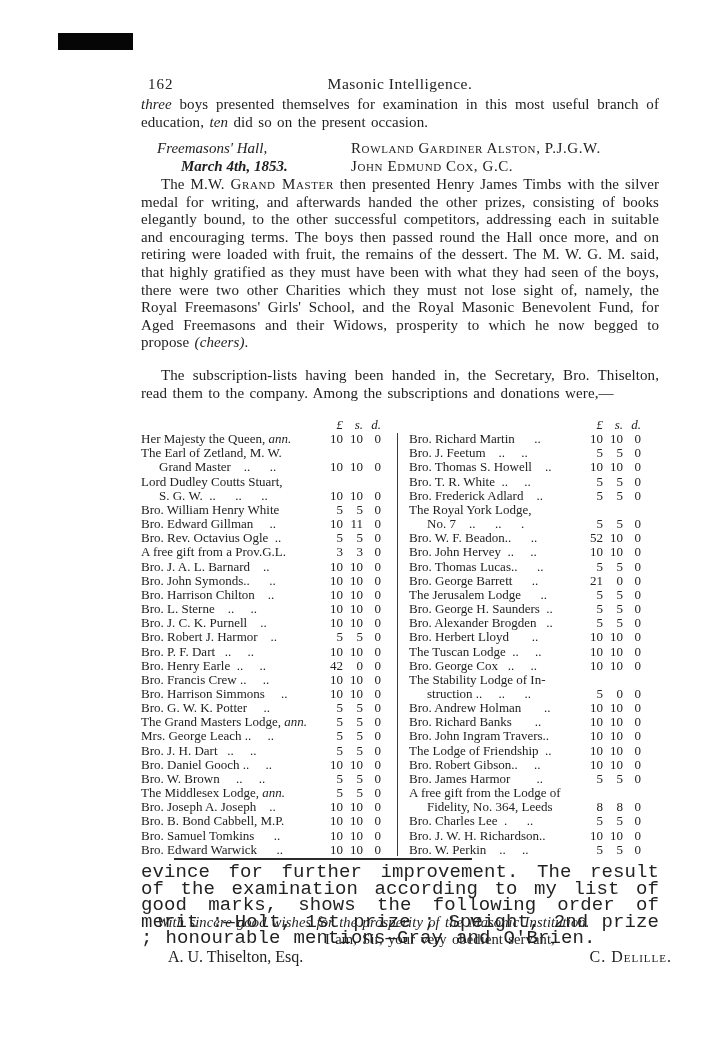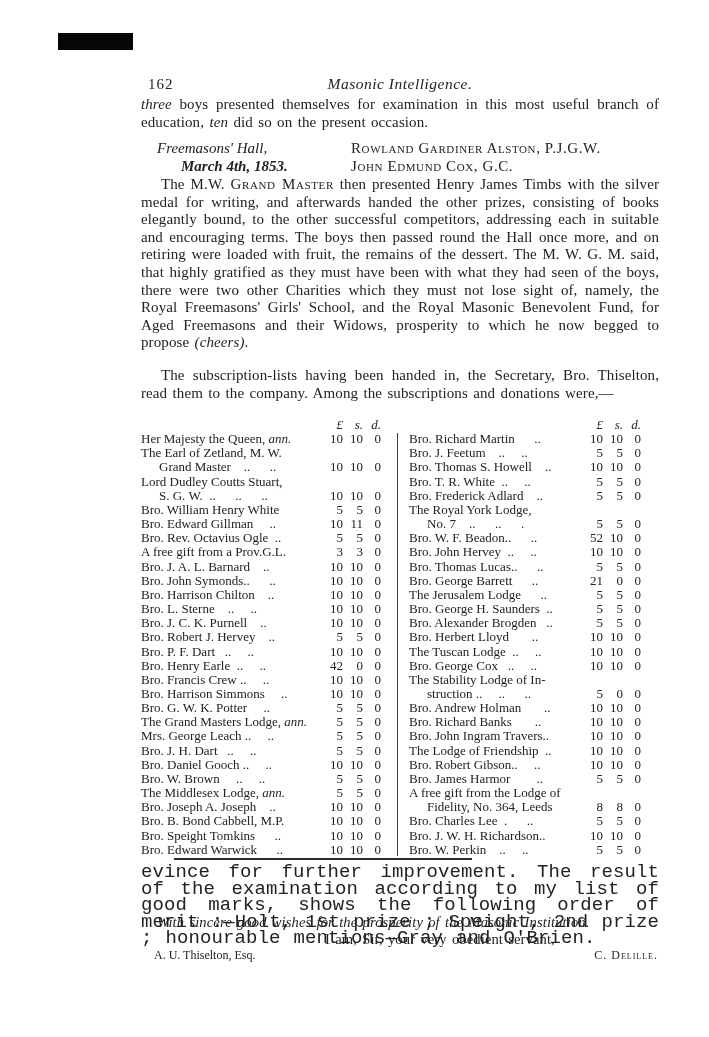--- a/index.html
+++ b/index.html
@@ -8,21 +8,21 @@
     position:relative; width:709px; height:1037px;
     background:var(--paper,#ffffff); color:var(--ink,#222222);
     font-family:"Liberation Serif","DejaVu Serif",serif;
     overflow:hidden;
     margin-left:44px;
   }
   .scan-mark { position:absolute; left:14px; top:33px; width:75px; height:17px; background:#060606; }
 
   .pagehead { position:absolute; left:97px; top:75px; width:518px; text-align:center; font-size:15.5px; }
   .pagenum  { position:absolute; left:7px; top:1px; font-size:15px; letter-spacing:1px; }
-  .runtitle { font-style:italic; letter-spacing:.5px; }
+  .runtitle { letter-spacing:.5px; }
 
   .body { position:absolute; left:97px; width:518px; text-align:justify;
           font-size:15px; line-height:17.6px; letter-spacing:.1px; word-spacing:1.5px; }
   .p1 { top:96px; }
 
   .dateline { position:absolute; left:97px; top:139px; width:518px; font-size:15px; line-height:18.2px; }
   .dl-left  { position:absolute; left:16px; font-style:italic; }
   .dl-date  { margin-left:24px;font-weight:bold; }
   .dl-right { position:absolute; left:210px; }
 
@@ -44,22 +44,22 @@
   .t-cont { padding-left:18px; }
   .t-amt  { flex:0 0 auto; text-align:right; }
   .t-a0 { width:22px; } .t-a1 { width:20px; } .t-a2 { width:18px; }
   .t-head .t-amt { font-style:italic; }
 
   .hrule { position:absolute; left:130px; top:858px; width:298px; height:2px; background:#2b2b2b; }
 
   .p4 { top:864px; font-size:19px; line-height:16.6px;font-family:Liberation Mono, monospace; }
   .p5 { top:914px; font-size:14.6px; font-style:italic; text-align:left; text-indent:16px; }
   .p6 { top:931px; left:281px; width:330px; text-align:left; font-size:14.6px; }
-  .sigrow { position:absolute; left:110px; top:948px; width:504px; display:flex;
-            justify-content:space-between; font-size:12px; }
+  .sigrow { position:absolute; left:124px; top:948px; width:504px; display:flex;
+            justify-content:space-between; font-size:16px; }
   .sig { letter-spacing:1px; }
 </style>
 </head>
 <body>
 
 <div class="page">
 
   <div class="scan-mark"></div>
 
   <header class="pagehead">
@@ -119,21 +119,21 @@
         <div class="t-row">
           <div class="t-line t-flex"><span class="t-name">Bro. Harrison Chilton    ..</span><span class="t-amt t-a0">10</span><span class="t-amt t-a1">10</span><span class="t-amt t-a2">0</span></div>
         </div>
         <div class="t-row">
           <div class="t-line t-flex"><span class="t-name">Bro. L. Sterne    ..     ..</span><span class="t-amt t-a0">10</span><span class="t-amt t-a1">10</span><span class="t-amt t-a2">0</span></div>
         </div>
         <div class="t-row">
           <div class="t-line t-flex"><span class="t-name">Bro. J. C. K. Purnell    ..</span><span class="t-amt t-a0">10</span><span class="t-amt t-a1">10</span><span class="t-amt t-a2">0</span></div>
         </div>
         <div class="t-row">
-          <div class="t-line t-flex"><span class="t-name">Bro. Robert J. Hervey    ..</span><span class="t-amt t-a0">5</span><span class="t-amt t-a1">5</span><span class="t-amt t-a2">0</span></div>
+          <div class="t-line t-flex"><span class="t-name">Bro. Robert J. Harmor    ..</span><span class="t-amt t-a0">5</span><span class="t-amt t-a1">5</span><span class="t-amt t-a2">0</span></div>
         </div>
         <div class="t-row">
           <div class="t-line t-flex"><span class="t-name">Bro. P. F. Dart   ..     ..</span><span class="t-amt t-a0">10</span><span class="t-amt t-a1">10</span><span class="t-amt t-a2">0</span></div>
         </div>
         <div class="t-row">
           <div class="t-line t-flex"><span class="t-name">Bro. Henry Earle  ..     ..</span><span class="t-amt t-a0">42</span><span class="t-amt t-a1">0</span><span class="t-amt t-a2">0</span></div>
         </div>
         <div class="t-row">
           <div class="t-line t-flex"><span class="t-name">Bro. Francis Crew ..     ..</span><span class="t-amt t-a0">10</span><span class="t-amt t-a1">10</span><span class="t-amt t-a2">0</span></div>
         </div>
@@ -161,21 +161,21 @@
         <div class="t-row">
           <div class="t-line t-flex"><span class="t-name">The Middlesex Lodge, <i>ann.</i></span><span class="t-amt t-a0">5</span><span class="t-amt t-a1">5</span><span class="t-amt t-a2">0</span></div>
         </div>
         <div class="t-row">
           <div class="t-line t-flex"><span class="t-name">Bro. Joseph A. Joseph    ..</span><span class="t-amt t-a0">10</span><span class="t-amt t-a1">10</span><span class="t-amt t-a2">0</span></div>
         </div>
         <div class="t-row">
           <div class="t-line t-flex"><span class="t-name">Bro. B. Bond Cabbell, M.P.</span><span class="t-amt t-a0">10</span><span class="t-amt t-a1">10</span><span class="t-amt t-a2">0</span></div>
         </div>
         <div class="t-row">
-          <div class="t-line t-flex"><span class="t-name">Bro. Speight Tomkins      ..</span><span class="t-amt t-a0">10</span><span class="t-amt t-a1">10</span><span class="t-amt t-a2">0</span></div>
+          <div class="t-line t-flex"><span class="t-name">Bro. Samuel Tomkins      ..</span><span class="t-amt t-a0">10</span><span class="t-amt t-a1">10</span><span class="t-amt t-a2">0</span></div>
         </div>
         <div class="t-row">
           <div class="t-line t-flex"><span class="t-name">Bro. Edward Warwick      ..</span><span class="t-amt t-a0">10</span><span class="t-amt t-a1">10</span><span class="t-amt t-a2">0</span></div>
         </div>
       </div>
     <div class="t-divider"></div>
     <div class="t-col t-right">
         <div class="t-line t-flex t-head"><span class="t-name"></span><span class="t-amt t-a0">£</span><span class="t-amt t-a1">s.</span><span class="t-amt t-a2">d.</span></div>
         <div class="t-row">
           <div class="t-line t-flex"><span class="t-name">Bro. Richard Martin      ..</span><span class="t-amt t-a0">10</span><span class="t-amt t-a1">10</span><span class="t-amt t-a2">0</span></div>

